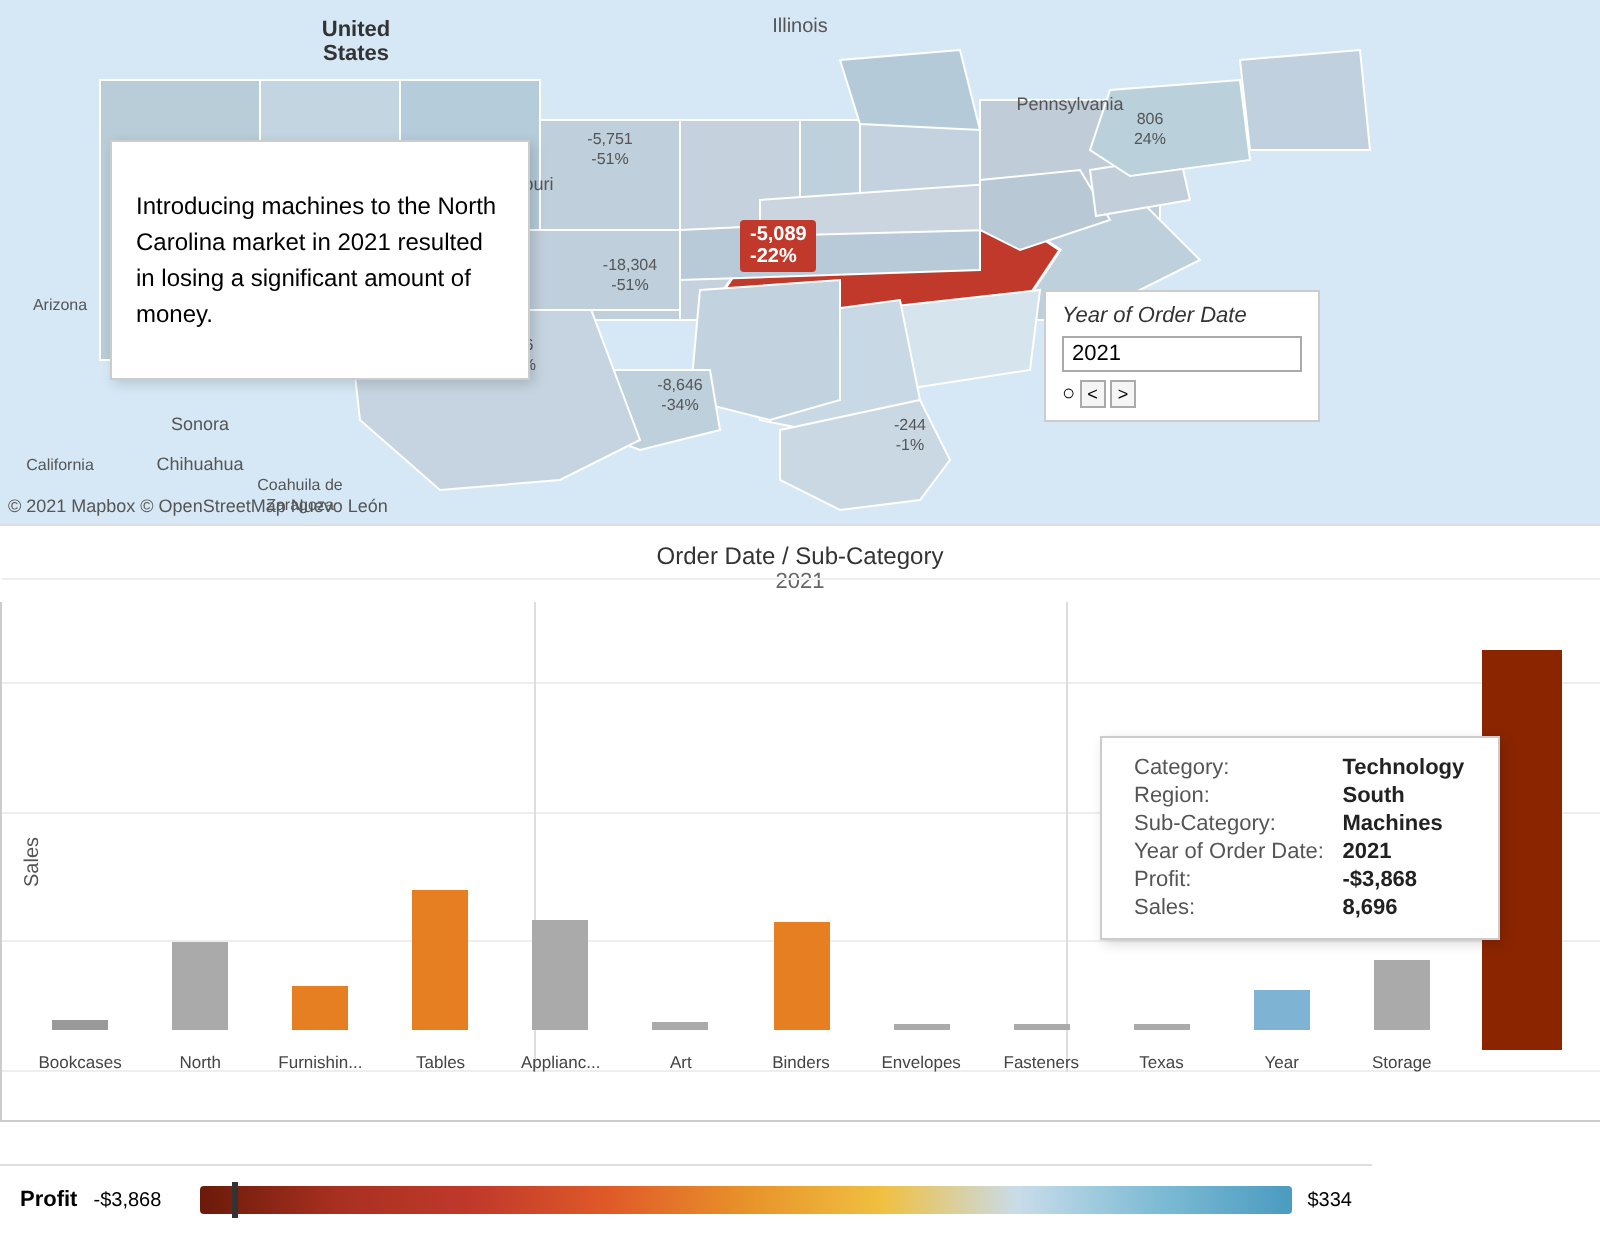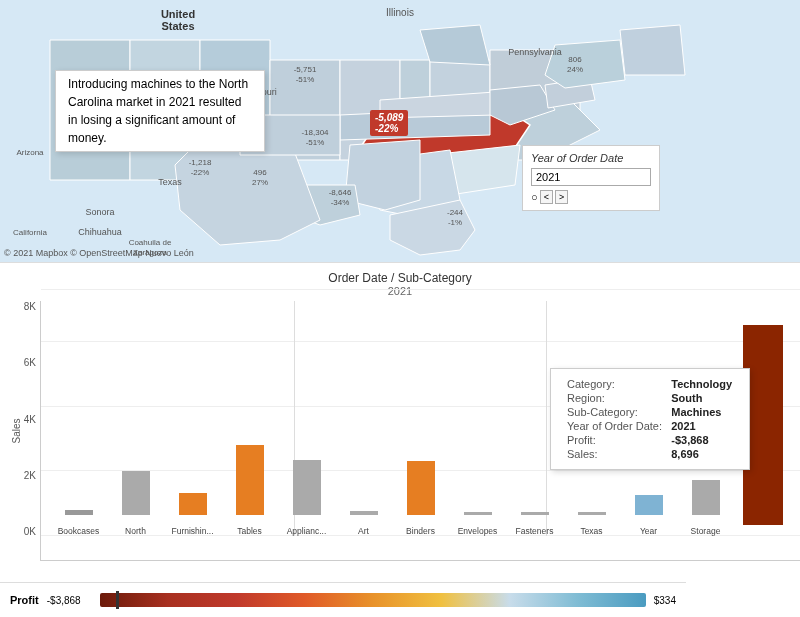--- a/index.html
+++ b/index.html
@@ -13,21 +13,21 @@
       background: #d6e4f0;
       overflow: hidden;
     }
     
     .map-tooltip {
       position: absolute;
       top: 70px;
       left: 55px;
       background: white;
       border: 1px solid #ccc;
-      padding: 4px 12px;
+      padding: 23px 12px;
       font-size: 12px;
       line-height: 1.5;
       width: 210px;
       z-index: 10;
       box-shadow: 2px 2px 6px rgba(0,0,0,0.15);
     }
     
     .year-filter {
       position: absolute;
       top: 145px;
@@ -78,21 +78,20 @@
       position: absolute;
       top: 110px;
       left: 370px;
       background: #c0392b;
       color: white;
       font-size: 10px;
       font-weight: bold;
       padding: 2px 5px;
       z-index: 10;
       border-radius: 2px;
-      font-style: italic;
     }
 
     
     .chart-section {
       width: 800px;
       height: 320px;
       position: relative;
       border-top: 1px solid #ddd;
       padding: 8px 0 0 0;
     }
@@ -366,27 +365,20 @@
 </div>
 
 <div class="chart-section">
   <div class="chart-title">Order Date / Sub-Category</div>
   <div class="chart-subtitle">2021</div>
 
   <div class="chart-inner">
 
     <div style="position:absolute;left:4px;top:50%;transform:translateY(-50%) rotate(-90deg);font-size:10px;color:#555;white-space:nowrap;transform-origin:center center;">Sales</div>
 
-    <div class="y-axis">
-      <span>8K</span>
-      <span>6K</span>
-      <span>4K</span>
-      <span>2K</span>
-      <span>0K</span>
-    </div>
 
     <div class="chart-area">
 
       <div class="grid-line" style="bottom: 24px;"></div>
       <div class="grid-line" style="bottom: calc(24px + 25%)"></div>
       <div class="grid-line" style="bottom: calc(24px + 50%)"></div>
       <div class="grid-line" style="bottom: calc(24px + 75%)"></div>
       <div class="grid-line" style="bottom: calc(24px + 95%)"></div>
 
       <div class="chart-separator" style="left: 33.3%"></div>

